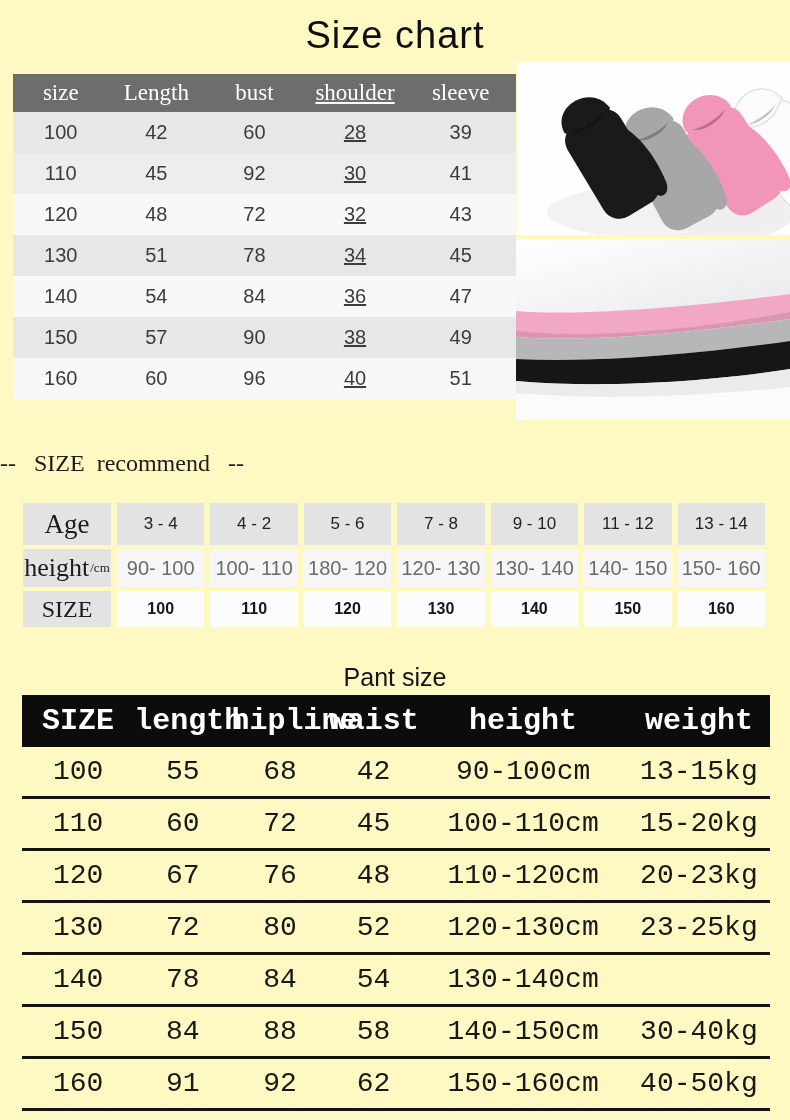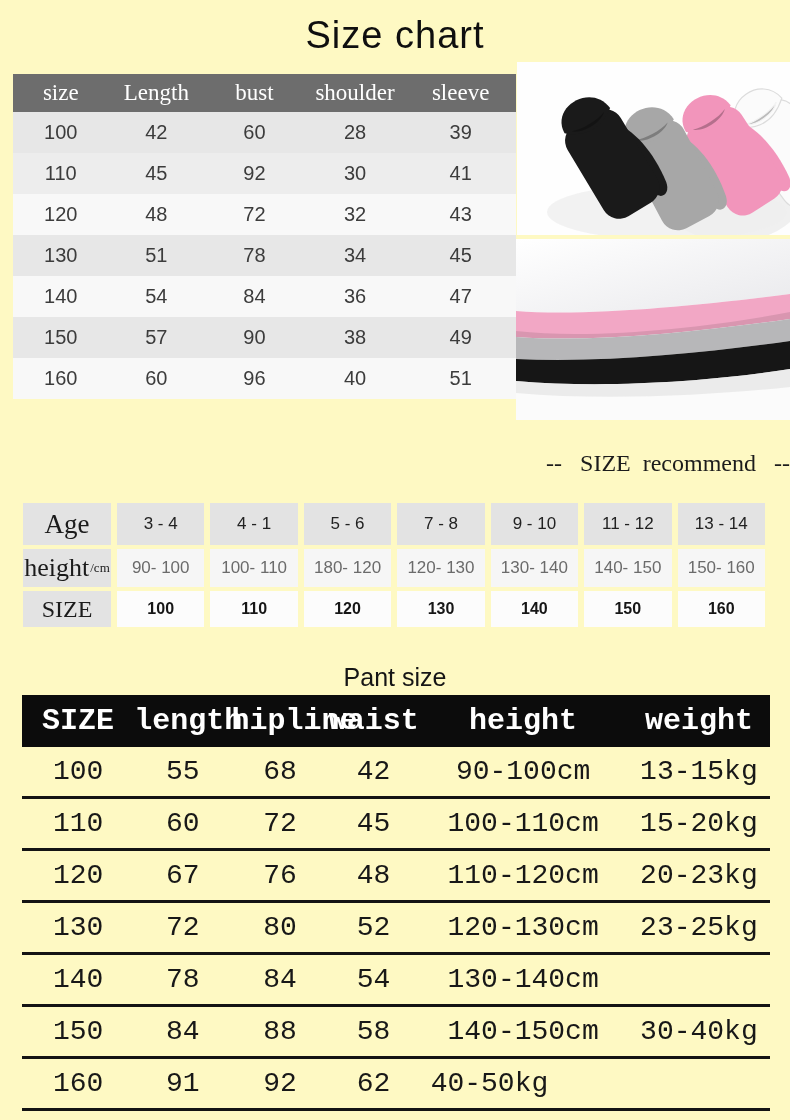--- a/index.html
+++ b/index.html
@@ -2,45 +2,45 @@
 <html><head>
 <meta charset="utf-8">
 <style>
   html,body{margin:0;padding:0;background:#ffffff;}
   .page{position:relative;width:790px;height:1120px;background:#fef9c3;overflow:hidden;
         font-family:"Liberation Sans",sans-serif;color:#222;}
 
   
   .main-title{position:absolute;top:14px;left:0;width:100%;text-align:center;
               font-size:38px;font-weight:400;color:#0f0f0f;letter-spacing:1px;}
-  .rec-title{position:absolute;top:450px;left:0;width:100%;text-align:right;
+  .rec-title{position:absolute;top:450px;left:0;width:100%;text-align:left;
              font-family:"Liberation Serif",serif;font-size:24px;color:#1c1c1c;white-space:pre;}
   .pant-title{position:absolute;top:663px;left:0;width:100%;text-align:center;
               font-size:25px;font-weight:400;color:#151515;}
 
   
   .size-table{position:absolute;left:13px;top:74px;width:503px;}
   .st-header{display:flex;height:38px;align-items:center;background:#6d6d6d;color:#fff;
              font-family:"Liberation Serif",serif;font-size:23px;}
   .st-row{display:flex;height:41px;align-items:center;font-size:20px;color:#3c3c3c;}
   .st-row.g{background:#e7e7e7;} .st-row.g2{background:#ededed;} .st-row.w{background:#f8f8f8;}
   .st-cell,.st-hcell{text-align:center;}
-  .c0{width:19%;} .c1{width:19%;} .c2{width:20%;} .c3{width:20%;} .c4{width:22%;}
+  .c0{width:19%;} .c1{width:19%;} .c2{width:20%;} .c3{width:20%;text-decoration:underline;} .c4{width:22%;}
 
   
   .rec-table{position:absolute;left:23px;top:503px;width:742px;display:flex;
              flex-direction:column;gap:4px;}
   .rec-row{display:flex;gap:6px;align-items:stretch;border-radius:10px;}
   .rec-label{width:88px;background:#e3e3e3;display:flex;align-items:center;justify-content:center;
              font-family:"Liberation Serif",serif;color:#1b1b1b;}
   .rec-cell{flex:1;display:flex;align-items:center;justify-content:center;}
   .row-age{height:42px;} .row-age .rec-label{font-size:27px;}
   .row-age .rec-cell{background:#e3e3e3;font-size:17px;font-weight:500;color:#222;}
   .row-height{height:38px;} .row-height .rec-label{font-size:26px;}
-  .row-height .rec-cell{background:#f6f6f6;font-size:17px;color:#6b6b6b;}
+  .row-height .rec-cell{background:#f6f6f6;font-size:20px;color:#6b6b6b;}
   .row-size{height:36px;} .row-size .rec-label{font-size:24px;}
   .row-size .rec-cell{background:#fcfcfc;font-size:16px;font-weight:600;color:#161616;}
   .unit-sub{font-size:13px;vertical-align:sub;margin-left:1px;}
 
   
   .pant-table{position:absolute;left:22px;top:695px;width:748px;}
   .pt-header{display:flex;height:52px;align-items:center;background:#0c0c0c;color:#ffffff;
              font-family:"Liberation Mono",monospace;font-weight:bold;font-size:30px;}
   .pt-row{display:flex;height:49px;align-items:center;border-bottom:3px solid #141414;
           font-family:"Liberation Mono",monospace;font-size:28px;color:#181818;}
@@ -152,21 +152,21 @@
     <path d="M0,120 C90,124 190,114 274,102 L274,130 C200,142 90,150 0,142 Z" fill="#161616"></path>
     <path d="M0,142 C90,150 200,142 274,130 L274,148 C200,156 90,162 0,154 Z" fill="#e4e4e4" opacity="0.7"></path>
   </svg>
 
   <div class="rec-title">--   SIZE  recommend   --</div>
 
   <div class="rec-table">
     <div class="rec-row row-age">
       <div class="rec-label">Age</div>
     <div class="rec-cell">3 - 4</div>
-        <div class="rec-cell">4 - 1</div>
+        <div class="rec-cell">4 - 2</div>
         <div class="rec-cell">5 - 6</div>
         <div class="rec-cell">7 - 8</div>
         <div class="rec-cell">9 - 10</div>
         <div class="rec-cell">11 - 12</div>
         <div class="rec-cell">13 - 14</div>
       </div>
     <div class="rec-row row-height">
       <div class="rec-label">
         <span>height</span>
           <span class="unit-sub">/cm</span>
@@ -248,18 +248,19 @@
           <div class="pt-cell p2">88</div>
           <div class="pt-cell p3">58</div>
           <div class="pt-cell p4">140-150cm</div>
           <div class="pt-cell p5">30-40kg</div>
         </div>
         <div class="pt-row">
           <div class="pt-cell p0">160</div>
           <div class="pt-cell p1">91</div>
           <div class="pt-cell p2">92</div>
           <div class="pt-cell p3">62</div>
+          <div class="pt-cell p4">150-160cm</div>
           <div class="pt-cell p5">40-50kg</div>
         </div>
       </div>
   </div>
 
 </div>
 
 </body></html>

